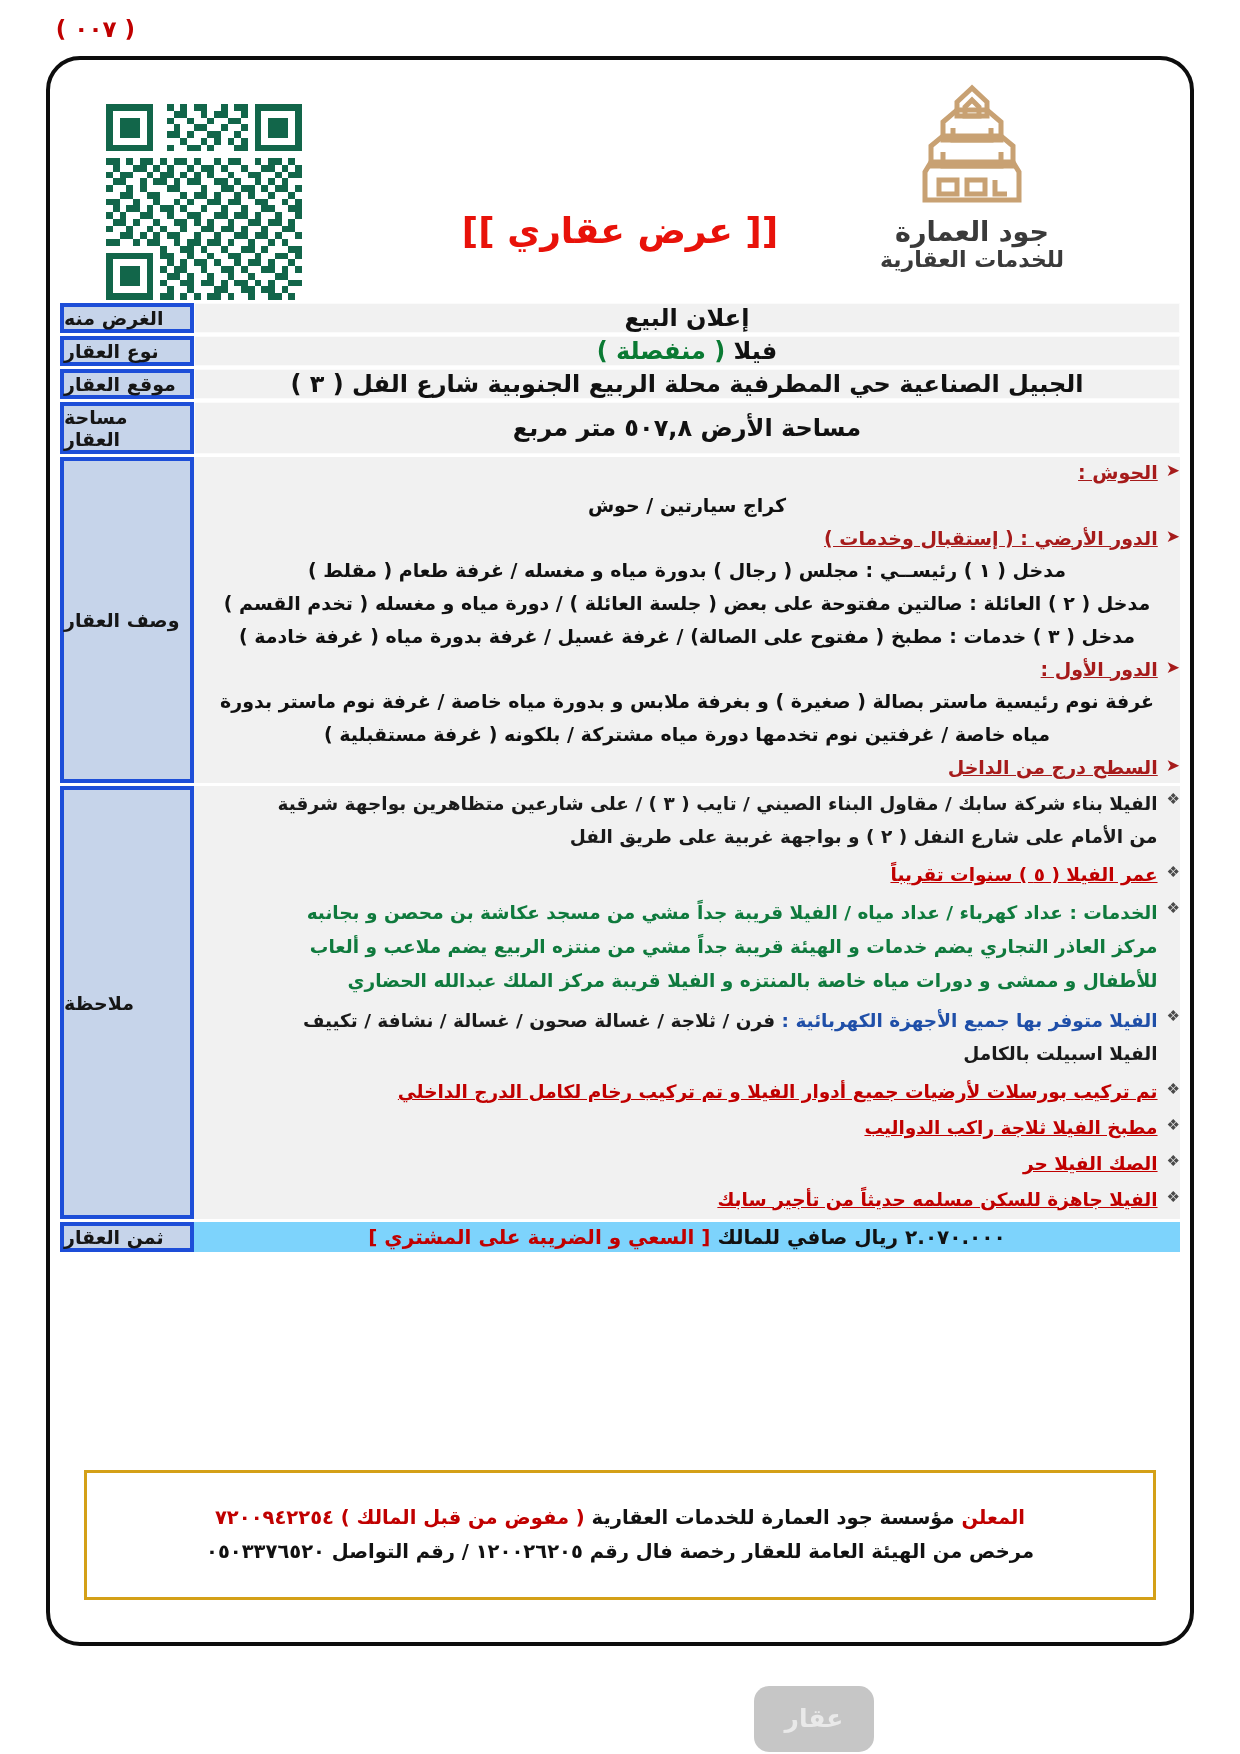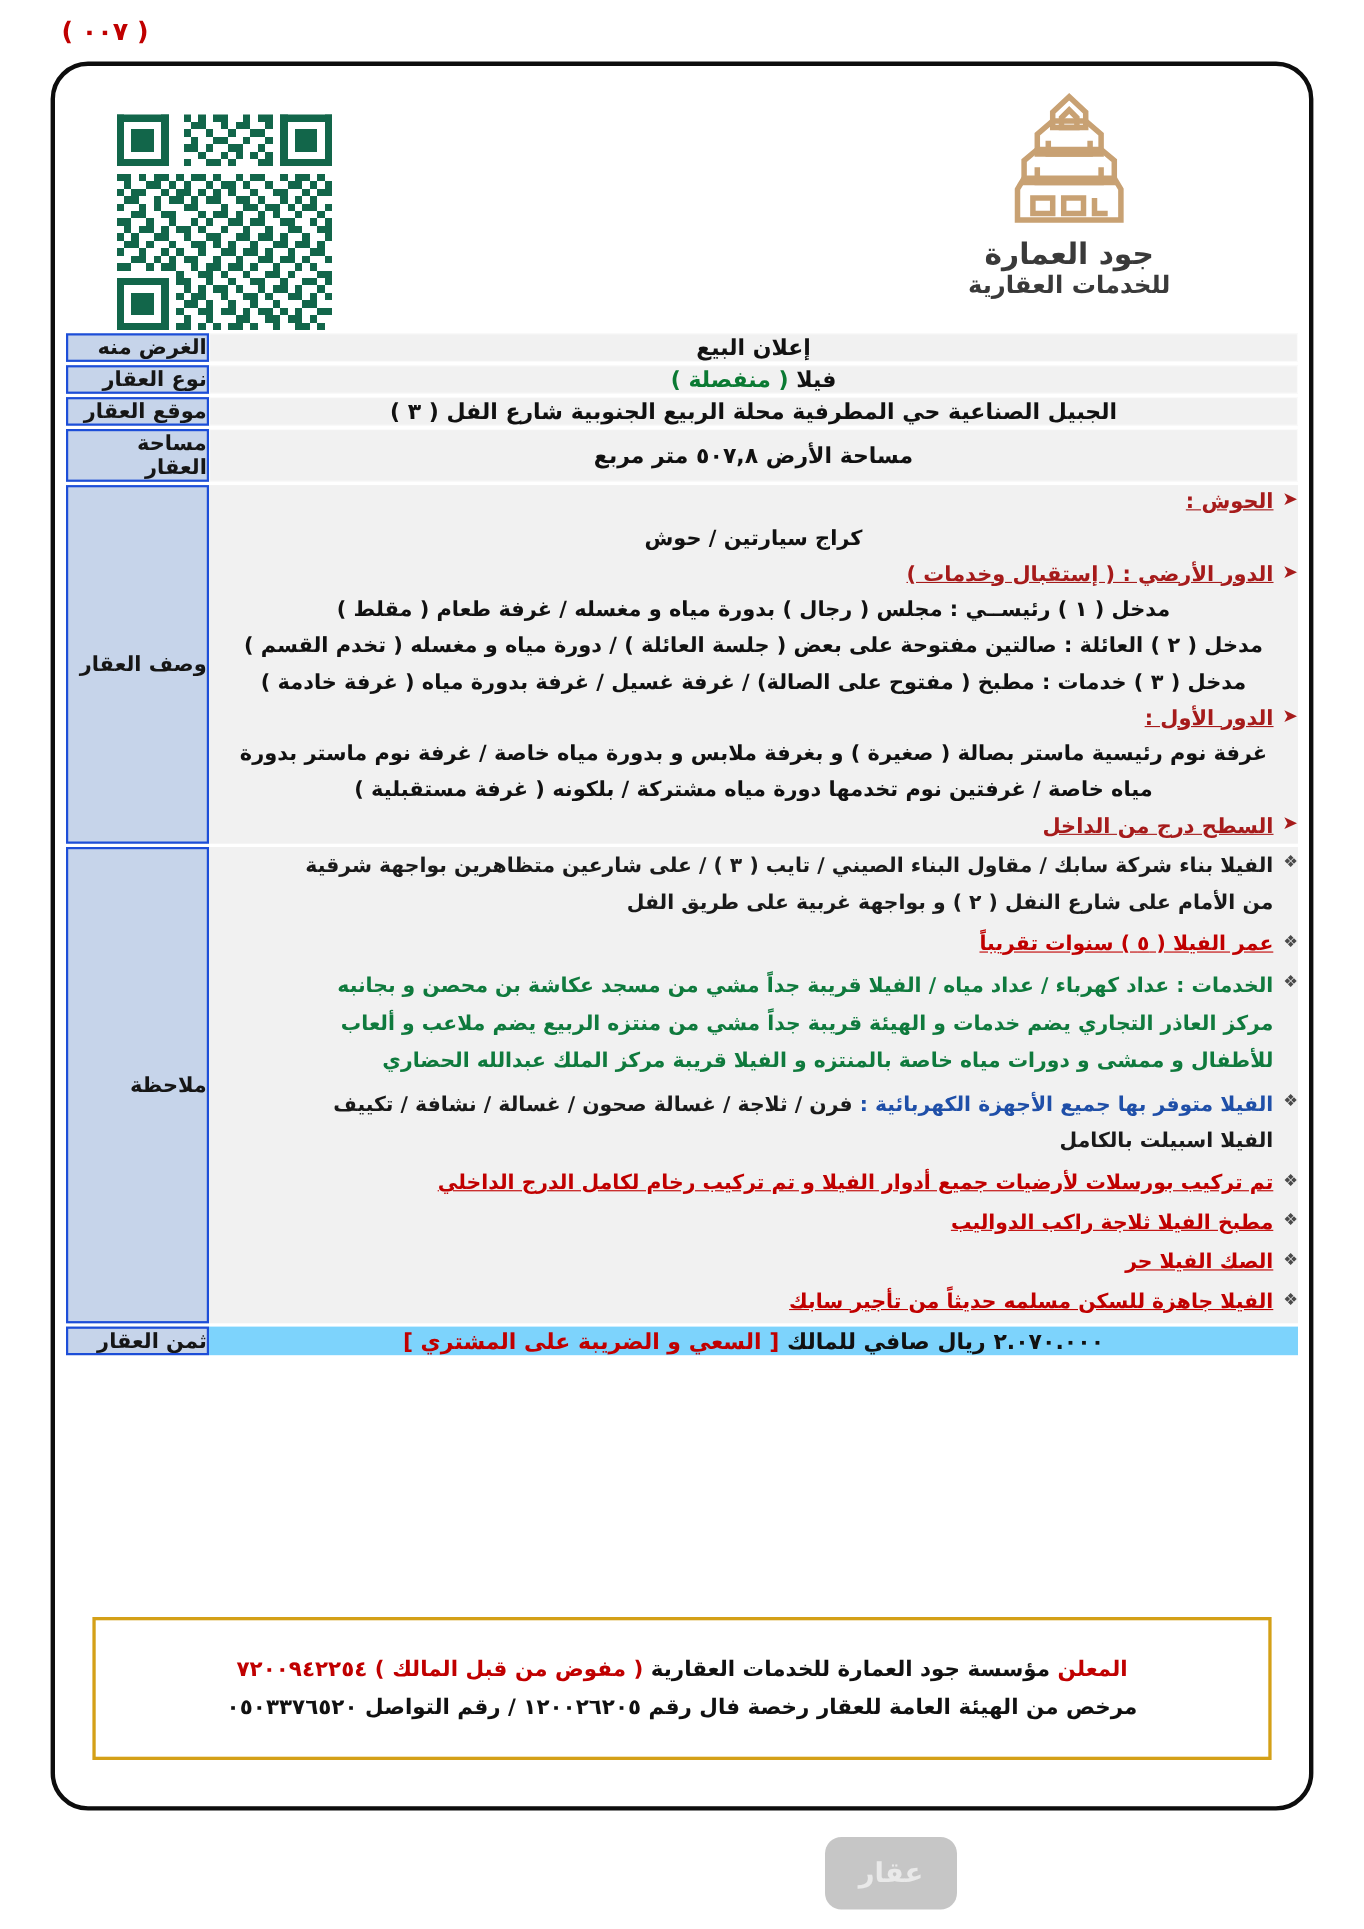--- a/index.html
+++ b/index.html
@@ -49,26 +49,26 @@
   }
 
   
   .tbl{
     position:absolute;left:10px;right:10px;top:240px;
     border-collapse:separate;border-spacing:0 3px;width:calc(100% - 20px);
   }
   .tbl td{vertical-align:middle;padding:0;}
   .lbl{
     width:126px;background:#c6d4ea;color:#161616;
-    font-size:19px;font-weight:700;text-align:right;
-    padding:10px 4px;border:2px solid #1d4ed8;
+    font-size:19px;font-weight:700;text-align:left;
+    padding:10px 4px;border:4px solid #1d4ed8;
   }
   .val{
     background:#f1f1f1;text-align:center;
-    font-size:20px;font-weight:700;padding:13px 16px;
+    font-size:24px;font-weight:700;padding:13px 16px;
     border:1px solid #fbfbfb;
   }
   .tag-green{color:#0a7a33;font-weight:700;}
 
   
   .desc{
     background:#f1f1f1;text-align:right;padding:12px 26px 14px 20px;
     font-size:19px;line-height:1.62;font-weight:700;
   }
   .d-head{
@@ -385,20 +385,21 @@
             <path d="M12 90 L12 118 L106 118 L106 90 L100 80 L18 80 Z"></path>
             <path d="M26 98 L26 112 L44 112 L44 98 Z"></path>
             <path d="M54 98 L54 112 L72 112 L72 98 Z"></path>
             <path d="M82 98 L82 112 L94 112"></path>
           </g>
         </svg>
         <div class="brand-name">جود العمارة</div>
         <div class="brand-sub">للخدمات العقارية</div>
       </div>
 
+      <div class="doc-title">[[ عرض عقاري ]]</div>
     </div>
 
     <table class="tbl">
       <tbody>
         <tr>
           <td class="val">إعلان البيع</td>
           <td class="lbl">الغرض منه</td>
         </tr>
         <tr>
           <td class="val"><span>فيلا </span><span class="tag-green">( منفصلة )</span></td>

